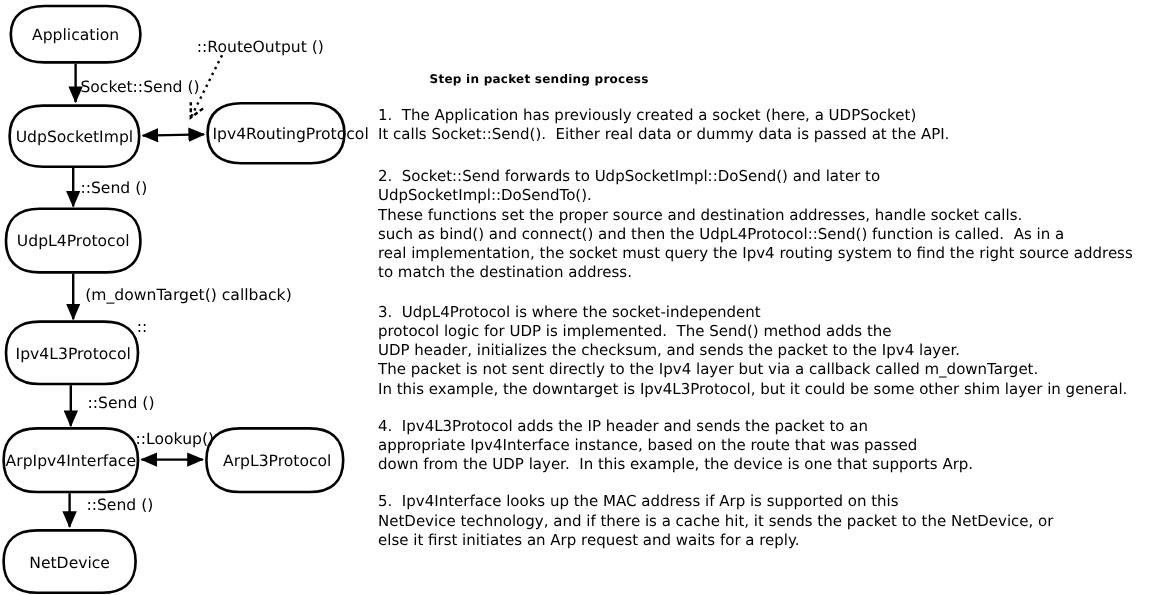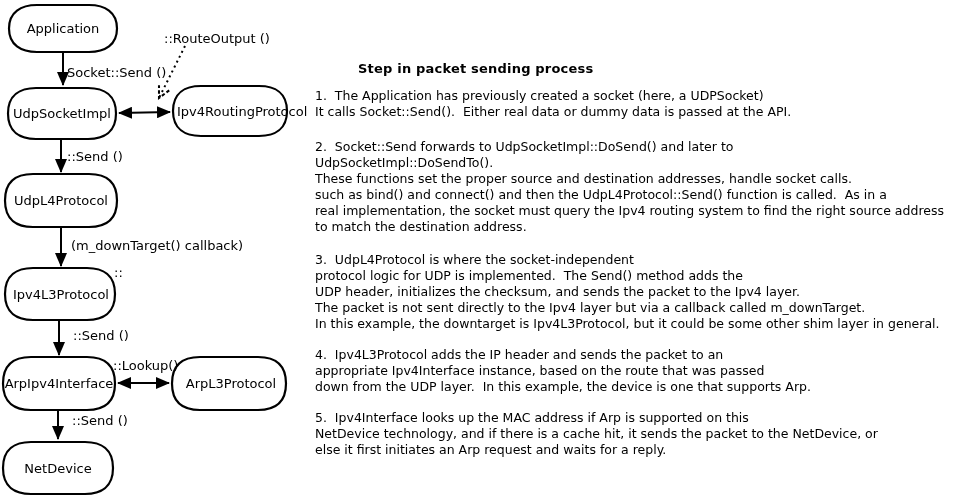--- a/index.html
+++ b/index.html
@@ -16,21 +16,21 @@
 
   .node-shape { fill: none; stroke: #000000; stroke-width: 2.2px; }
   .node-label { font-size: 13px; fill: #000000; }
   .edge-label { font-size: 13px; fill: #000000; }
   .edge-line  { stroke: #000000; stroke-width: 2px; fill: none; }
   .edge-dotted { stroke: #000000; stroke-width: 2px; fill: none; stroke-dasharray: 2 3.5; }
 
   .article-title {
     position: absolute; left: 358px; top: 61px;
     margin: 0;
-    font-size: 13px; font-weight: bold;
+    font-size: 10px; font-weight: bold;
     letter-spacing: 0.2px;
     white-space: pre;
   }
   .article p {
     position: absolute; left: 315px;
     width: 700px;
     margin: 0;
     font-size: 12.5px;
     line-height: 16px;
     white-space: pre-wrap;

